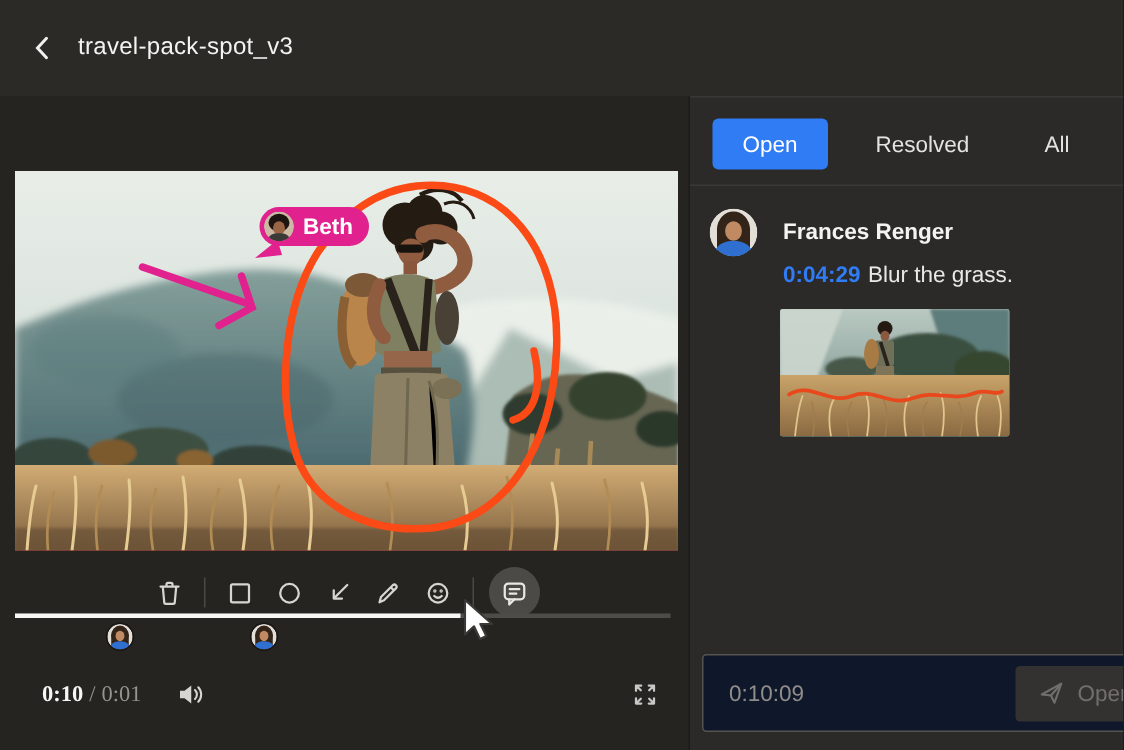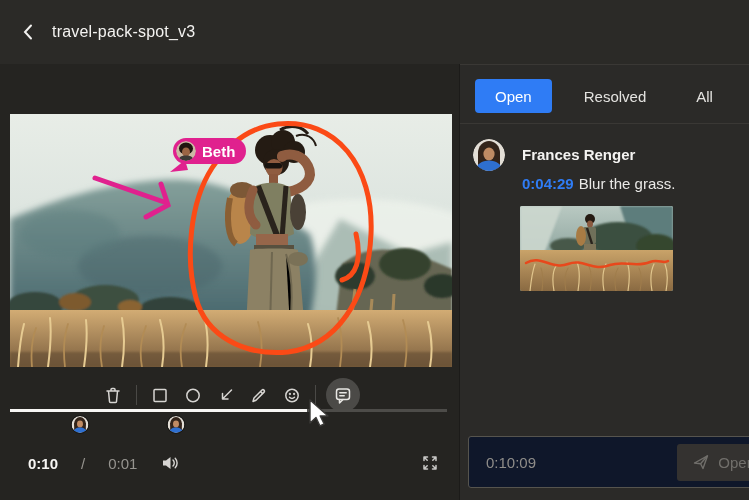--- a/index.html
+++ b/index.html
@@ -38,21 +38,21 @@
 
   
   .timeline { position:absolute; left:10px; top:345px; width:437px; height:3px; background:#4d4c49; cursor:pointer; }
   .timeline .progress { position:absolute; left:0; top:0; height:3px; background:#f7f6f4; }
   .markers { position:absolute; left:10px; top:352px; width:437px; height:18px; }
   .marker { position:absolute; top:0; transform:translateX(-50%); cursor:pointer; }
   .marker svg { display:block; border-radius:50%; outline:1px solid rgba(0,0,0,.35); }
 
   
   .controls { position:absolute; left:0; top:384px; width:460px; height:30px; display:flex; align-items:center; }
-  .time-group { margin-left:28px; font-size:15px; display:flex; gap:23px; align-items:baseline; }
+  .time-group { margin-left:28px; font-size:15px; display:flex; gap:4px; align-items:baseline;font-family:Liberation Serif, serif; }
   .time-current { font-weight:700; color:#f7f6f4; }
   .time-sep, .time-total { color:#96948f; }
   .vol-btn { background:none; border:none; margin-left:24px; cursor:pointer; display:flex; align-items:center; }
   .fs-btn { background:none; border:none; margin-left:auto; margin-right:22px; cursor:pointer; display:flex; align-items:center; }
 
   
   .tabs { position:absolute; left:15px; top:14px; display:flex; align-items:center; }
   .tab { background:none; border:none; font-family:inherit; font-size:15px; color:#e4e3e0; cursor:pointer; height:34px; padding:0 18px; border-radius:4px; }
   .tab.active { background:#2f7cf5; color:#fff; font-weight:500; padding:0 20px; }
   .tab + .tab { margin-left:14px; }

